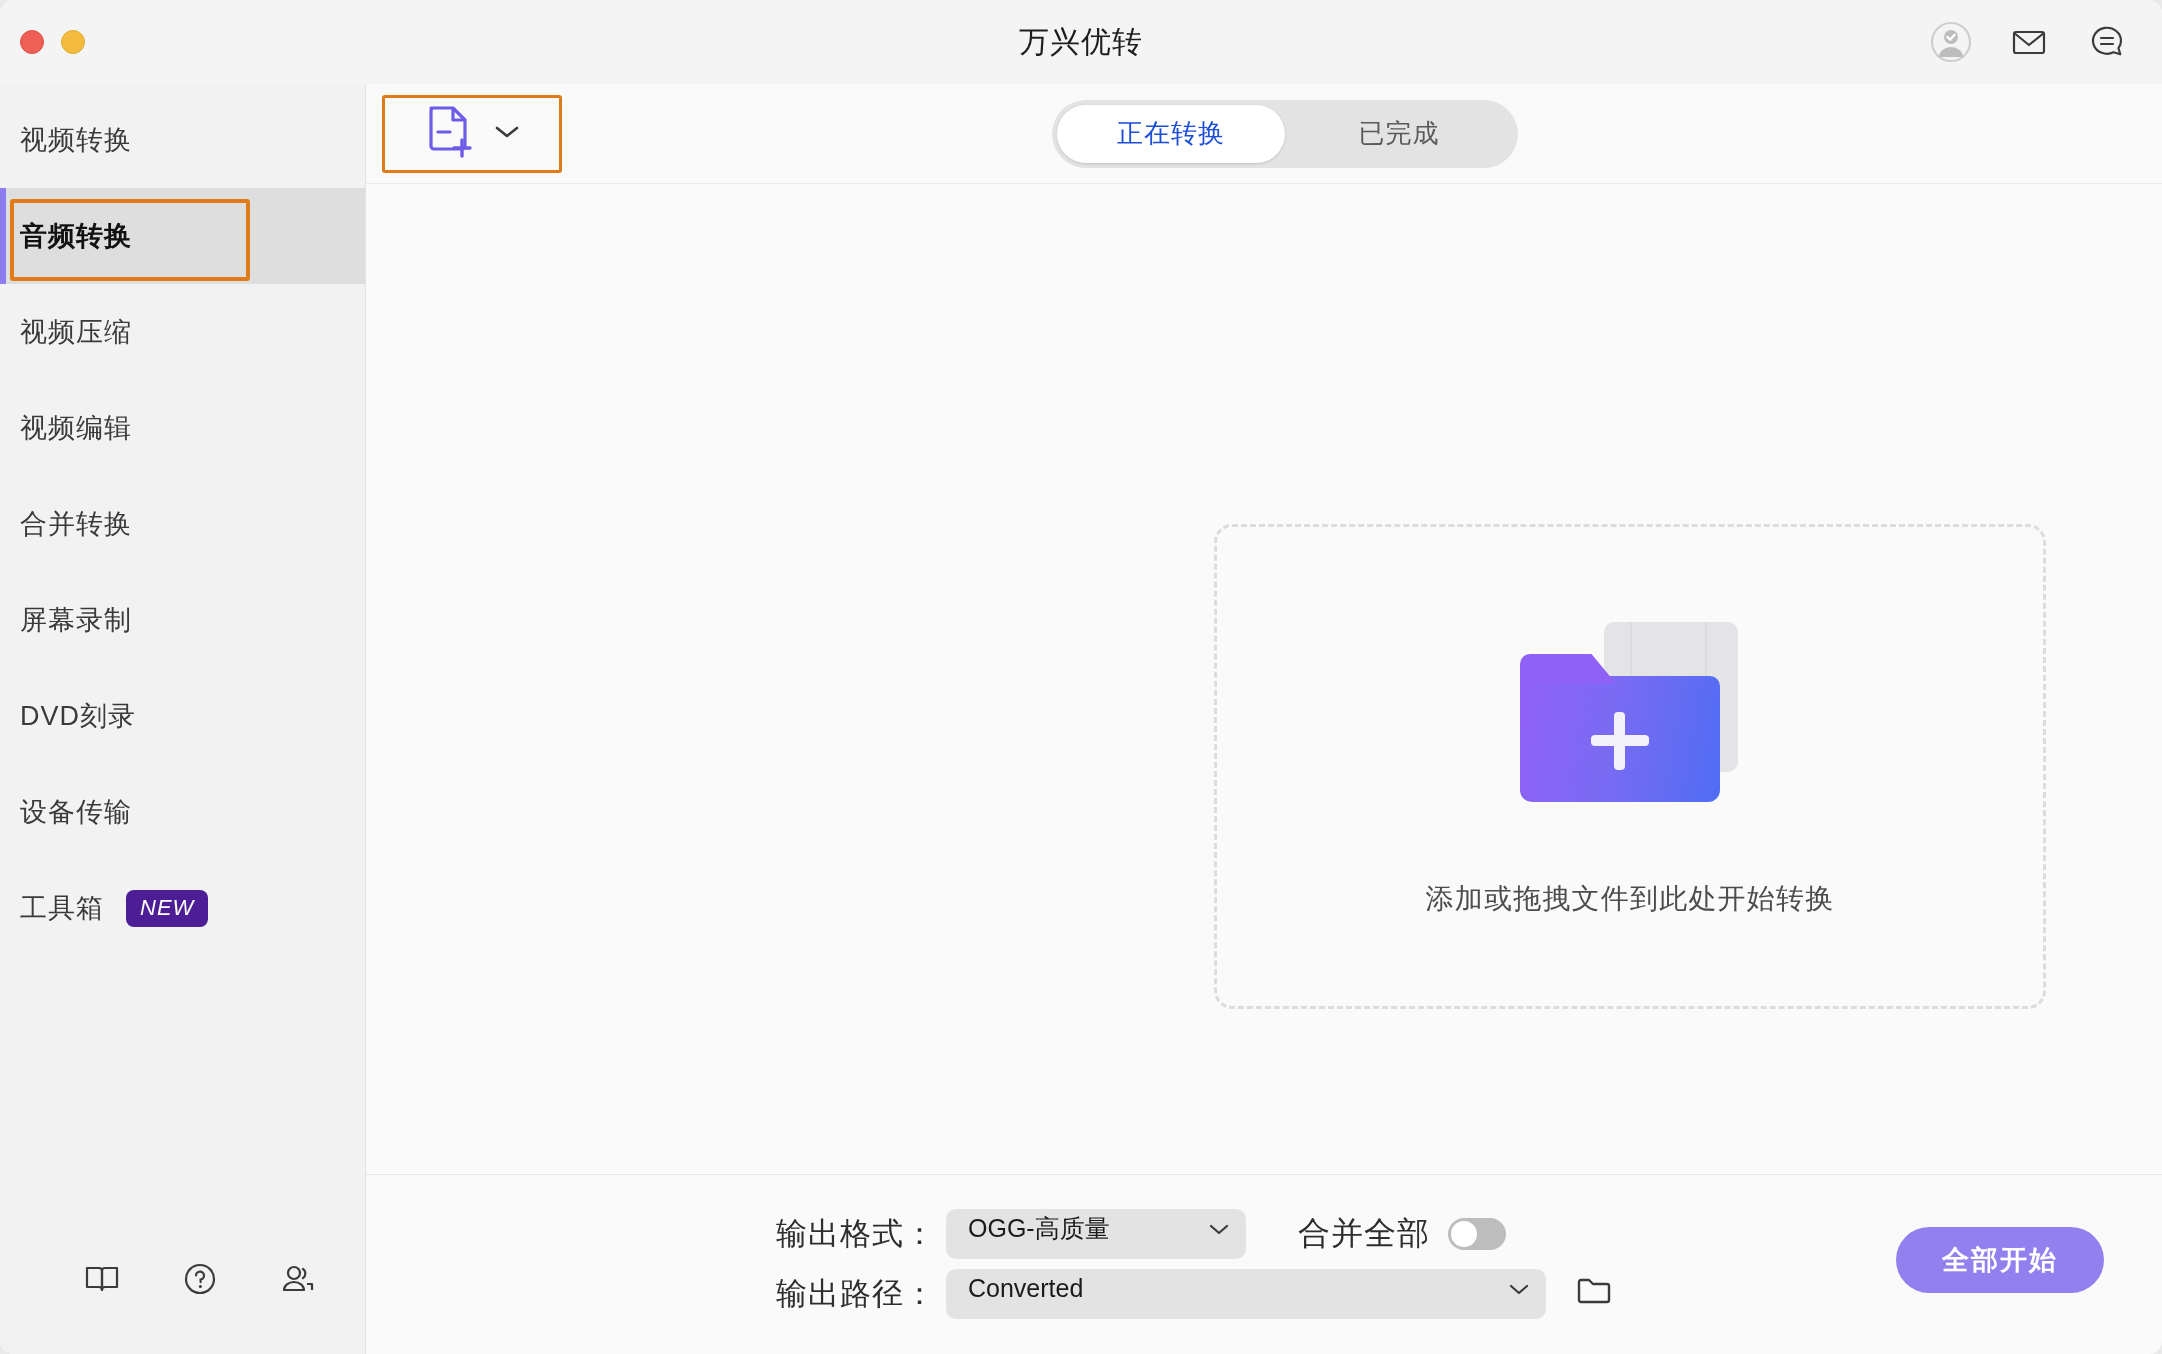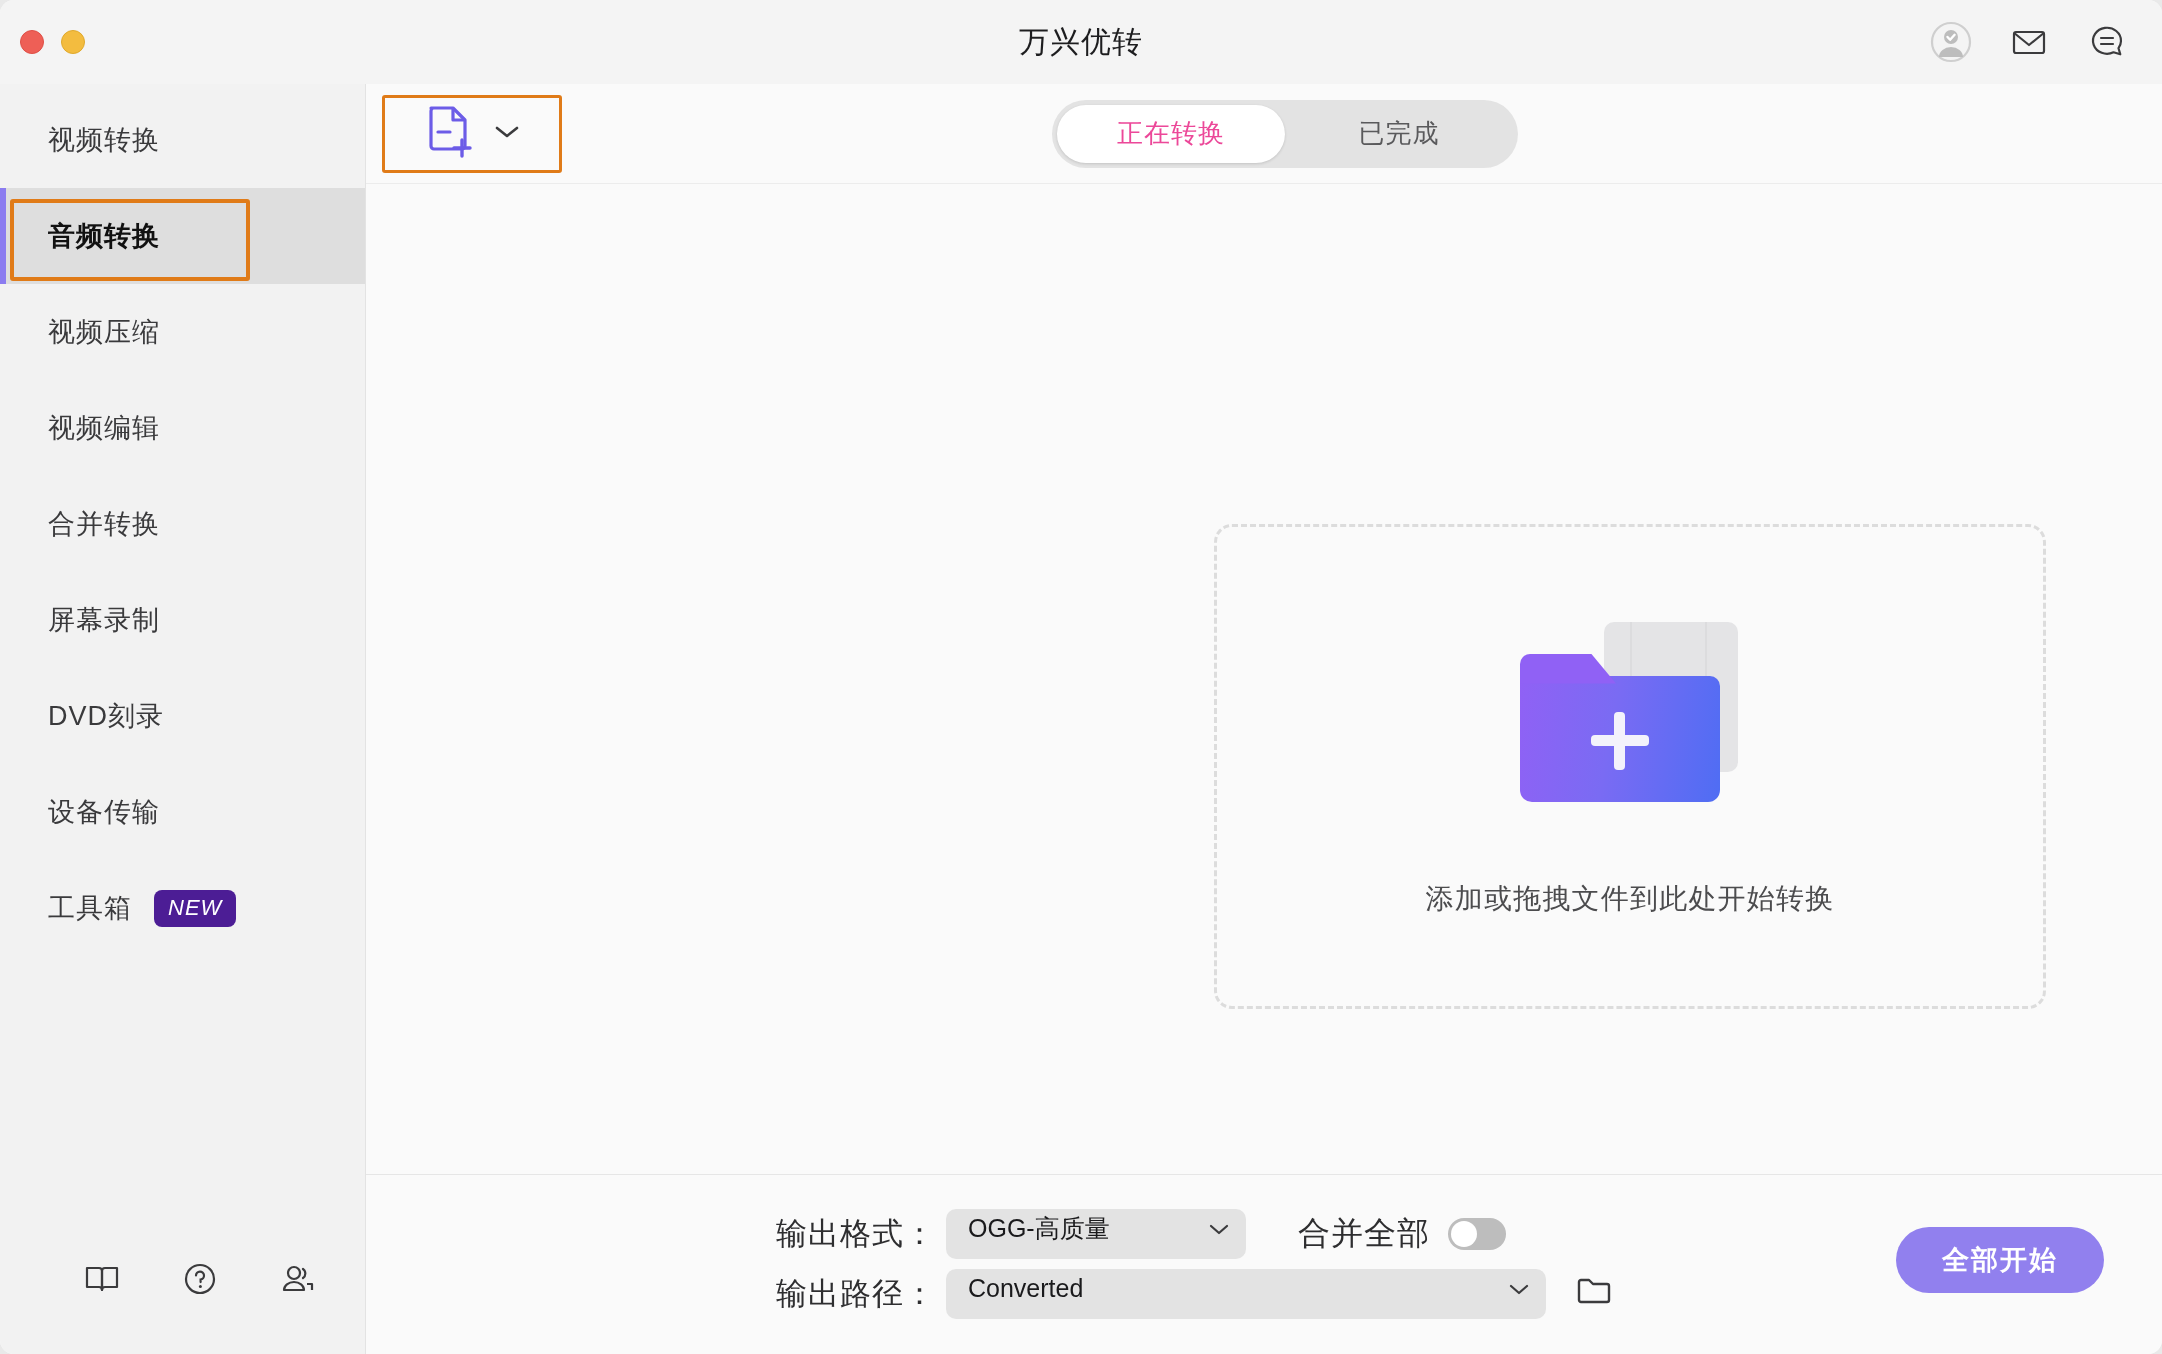--- a/index.html
+++ b/index.html
@@ -50,21 +50,21 @@
     background: #f2f2f2;
     border-right: 1px solid #e3e3e3;
     display: flex; flex-direction: column;
     position: relative;
   }
   .nav { padding-top: 8px; }
   .nav-item {
     position: relative;
     height: 96px;
     display: flex; align-items: center;
-    padding-left: 48px;
+    padding-left: 20px;
     font-size: 27px; color: #3a3a3c;
   }
   .nav-item .label { letter-spacing: 1px; }
   .nav-item.active { background: #dedede; color: #111; font-weight: bold; }
   .nav-item.active::before {
     content: ""; position: absolute; left: 0; top: 0; bottom: 0;
     width: 6px; background: #8b7cf0;
   }
   .nav-item.active::after {
     content: ""; position: absolute; left: 10px; top: 11px;
@@ -108,21 +108,21 @@
     background: #e3e3e3; border-radius: 36px;
     padding: 5px; display: flex; gap: 0;
   }
   .tab {
     height: 58px; padding: 0 48px;
     display: flex; align-items: center; justify-content: center;
     border-radius: 32px;
     font-size: 26px; color: #5a5a5c; letter-spacing: 1px;
     min-width: 228px;
   }
-  .tab.active { background: #fff; color: #ec4899; box-shadow: 0 1px 3px rgba(0,0,0,.14); }
+  .tab.active { background: #fff; color: #1d4ed8; box-shadow: 0 1px 3px rgba(0,0,0,.14); }
 
   .canvas { flex: 1; position: relative; display: flex; align-items: center; justify-content: center; }
   .dropzone {
     position: absolute; left: 848px; top: 340px;
     width: 832px; height: 485px;
     border: 3px dashed #dcdcdc; border-radius: 18px;
     display: flex; flex-direction: column; align-items: center; justify-content: center;
   }
   .folder-art { position: relative; width: 220px; height: 200px; margin-top: 6px; }
   .page-back {

